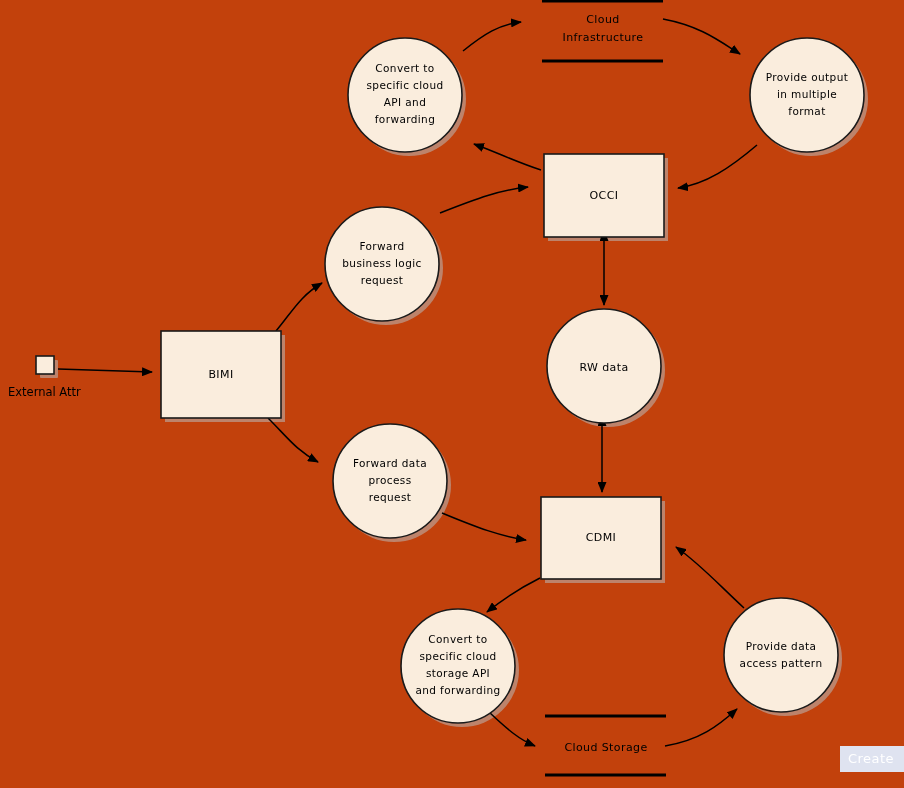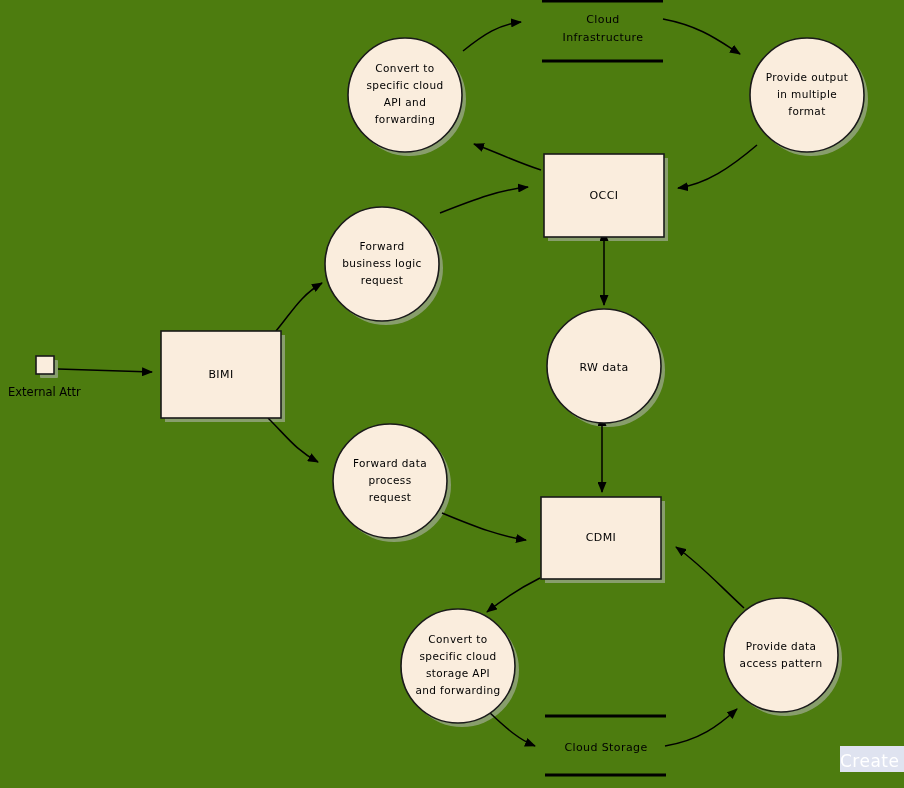--- a/index.html
+++ b/index.html
@@ -8,21 +8,21 @@
     padding: 0;
     background: #ffffff;
   }
   body {
     font-family: "DejaVu Sans", sans-serif;
   }
   #canvas {
     position: relative;
     width: 904px;
     height: 788px;
-    background: #4d7c0f;
+    background: #c2410c;
     overflow: hidden;
   }
   svg#diagram {
     position: absolute;
     left: 0;
     top: 0;
     width: 904px;
     height: 788px;
     display: block;
   }
@@ -69,23 +69,23 @@
     width: 64px;
     height: 26px;
     background: #dfe3f0;
   }
   .watermark-text {
     position: absolute;
     right: 2px;
     top: 751px;
     width: 62px;
     font-family: "DejaVu Sans", sans-serif;
-    font-size: 17px;
+    font-size: 13px;
     color: #ffffff;
-    text-align: left;
+    text-align: center;
     letter-spacing: 0.5px;
     white-space: nowrap;
     overflow: hidden;
   }
 </style>
 </head>
 <body>
 
 <div id="canvas">
 

